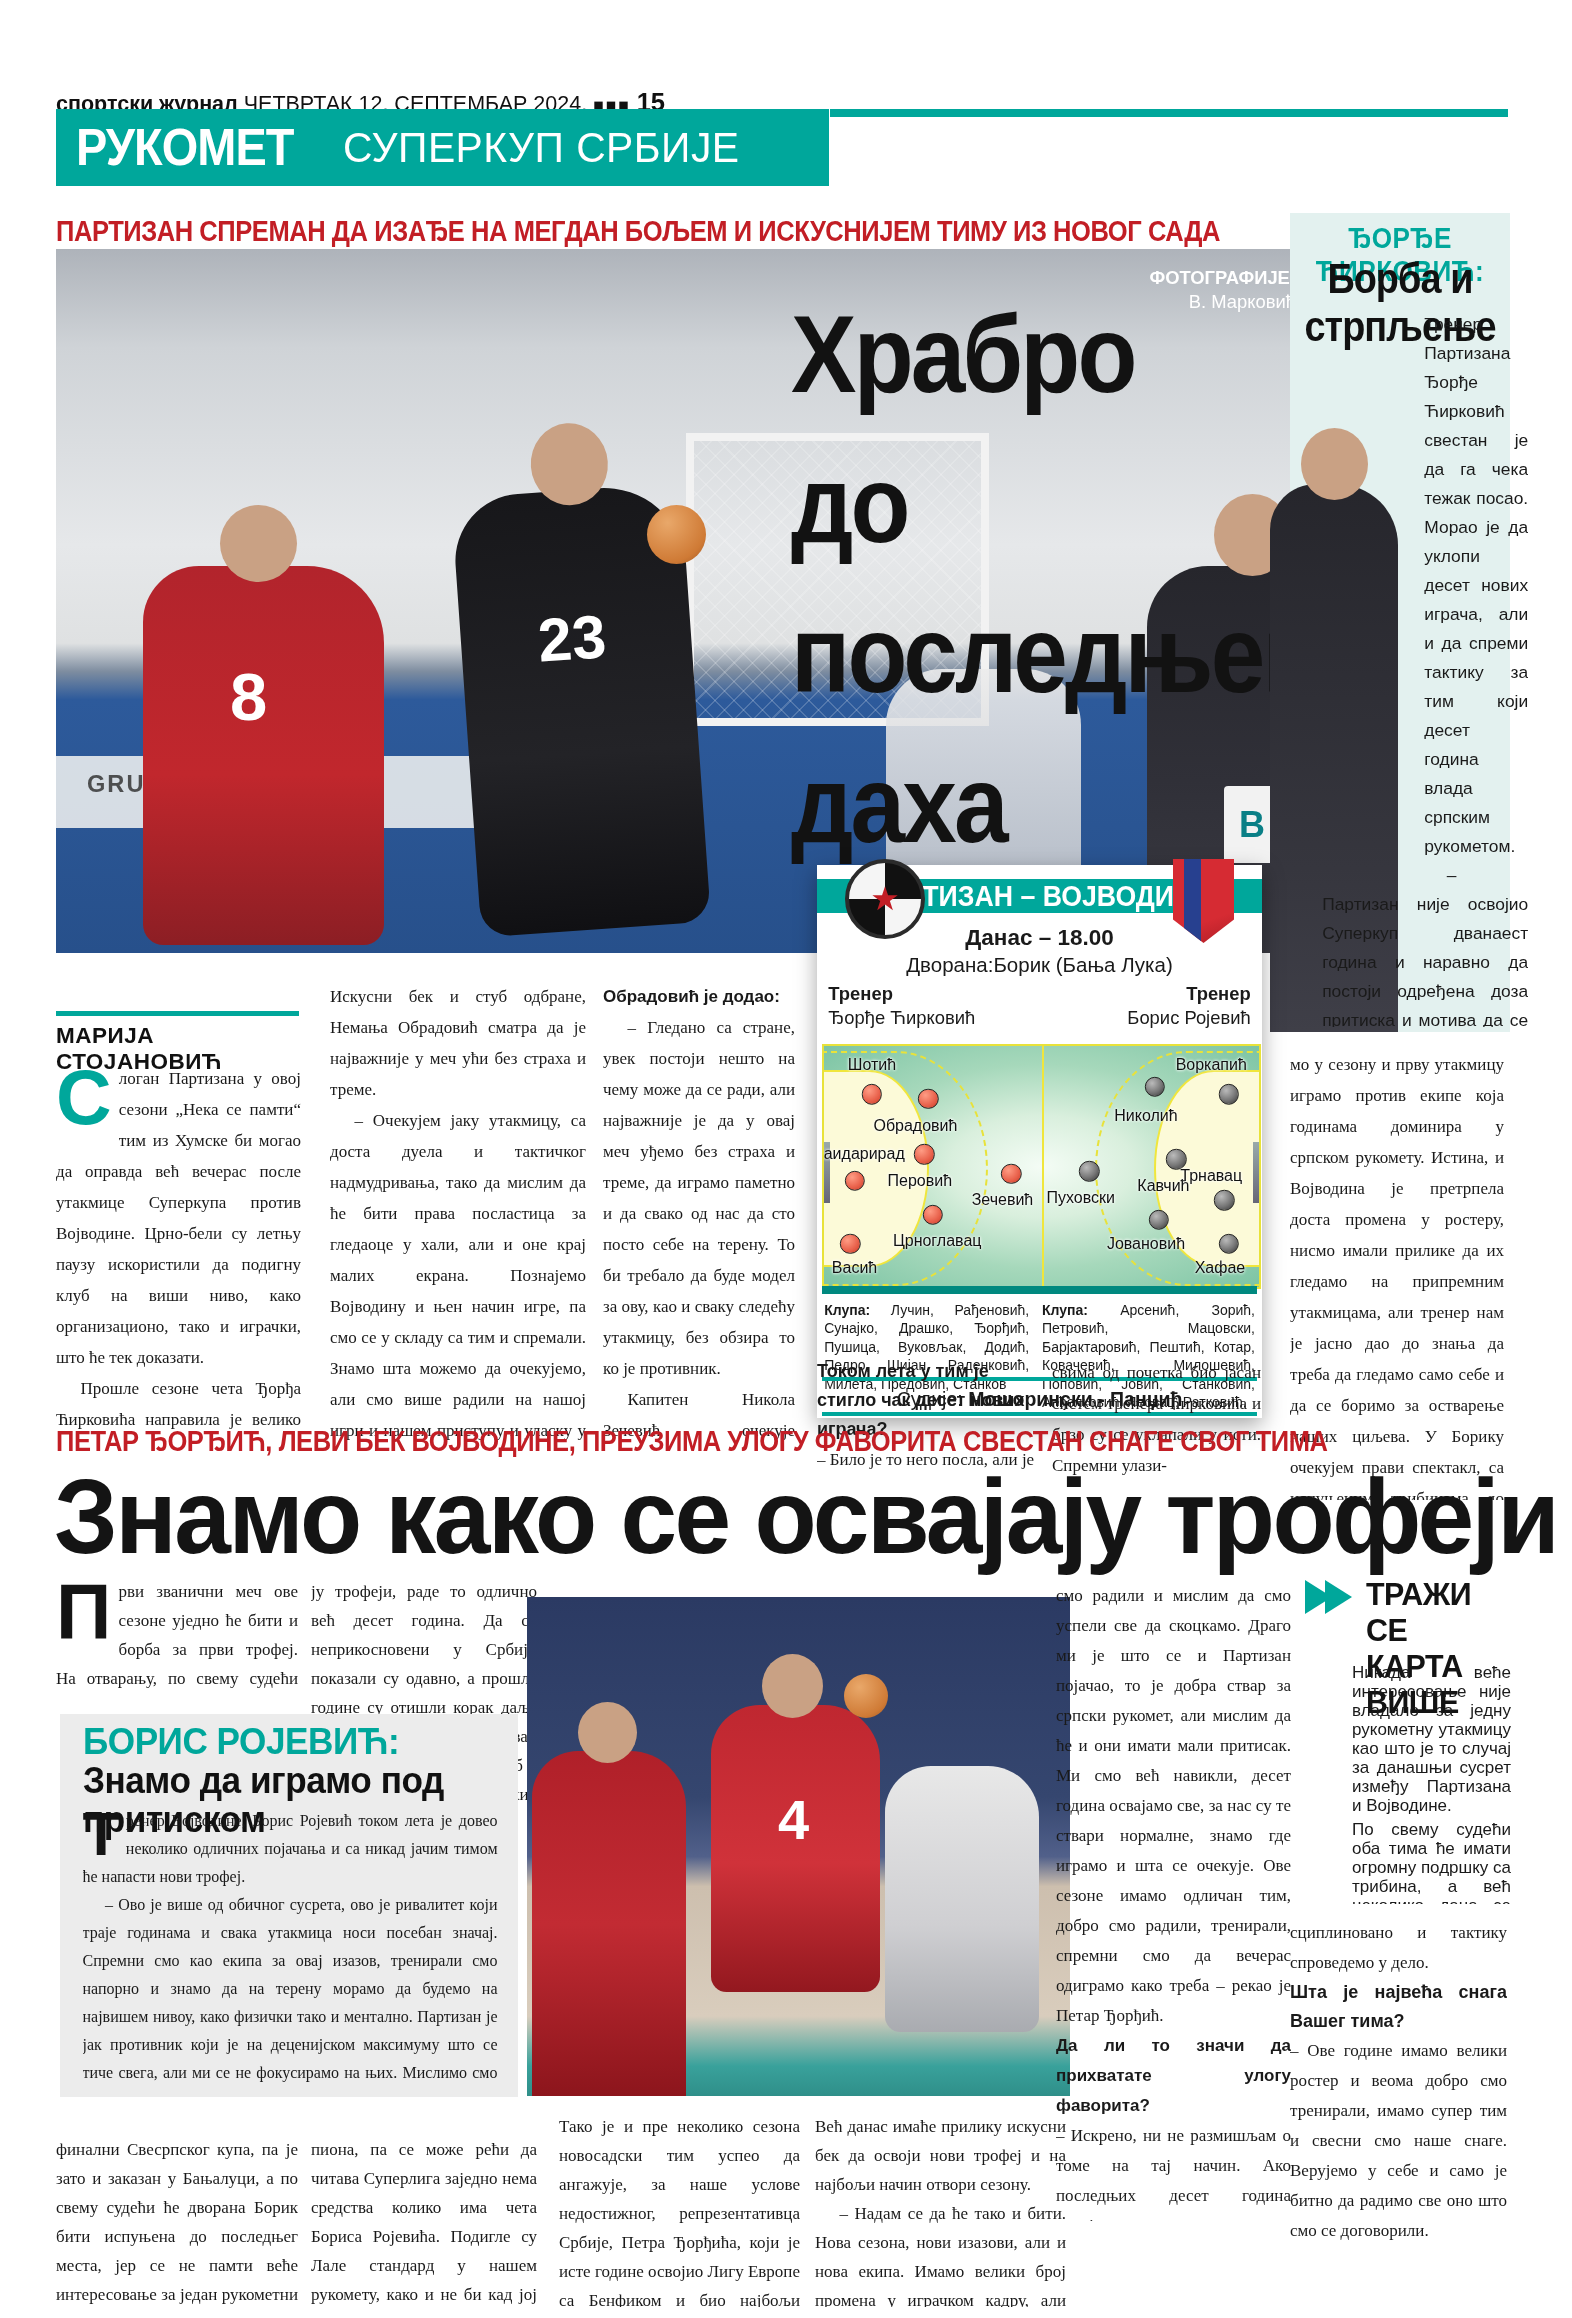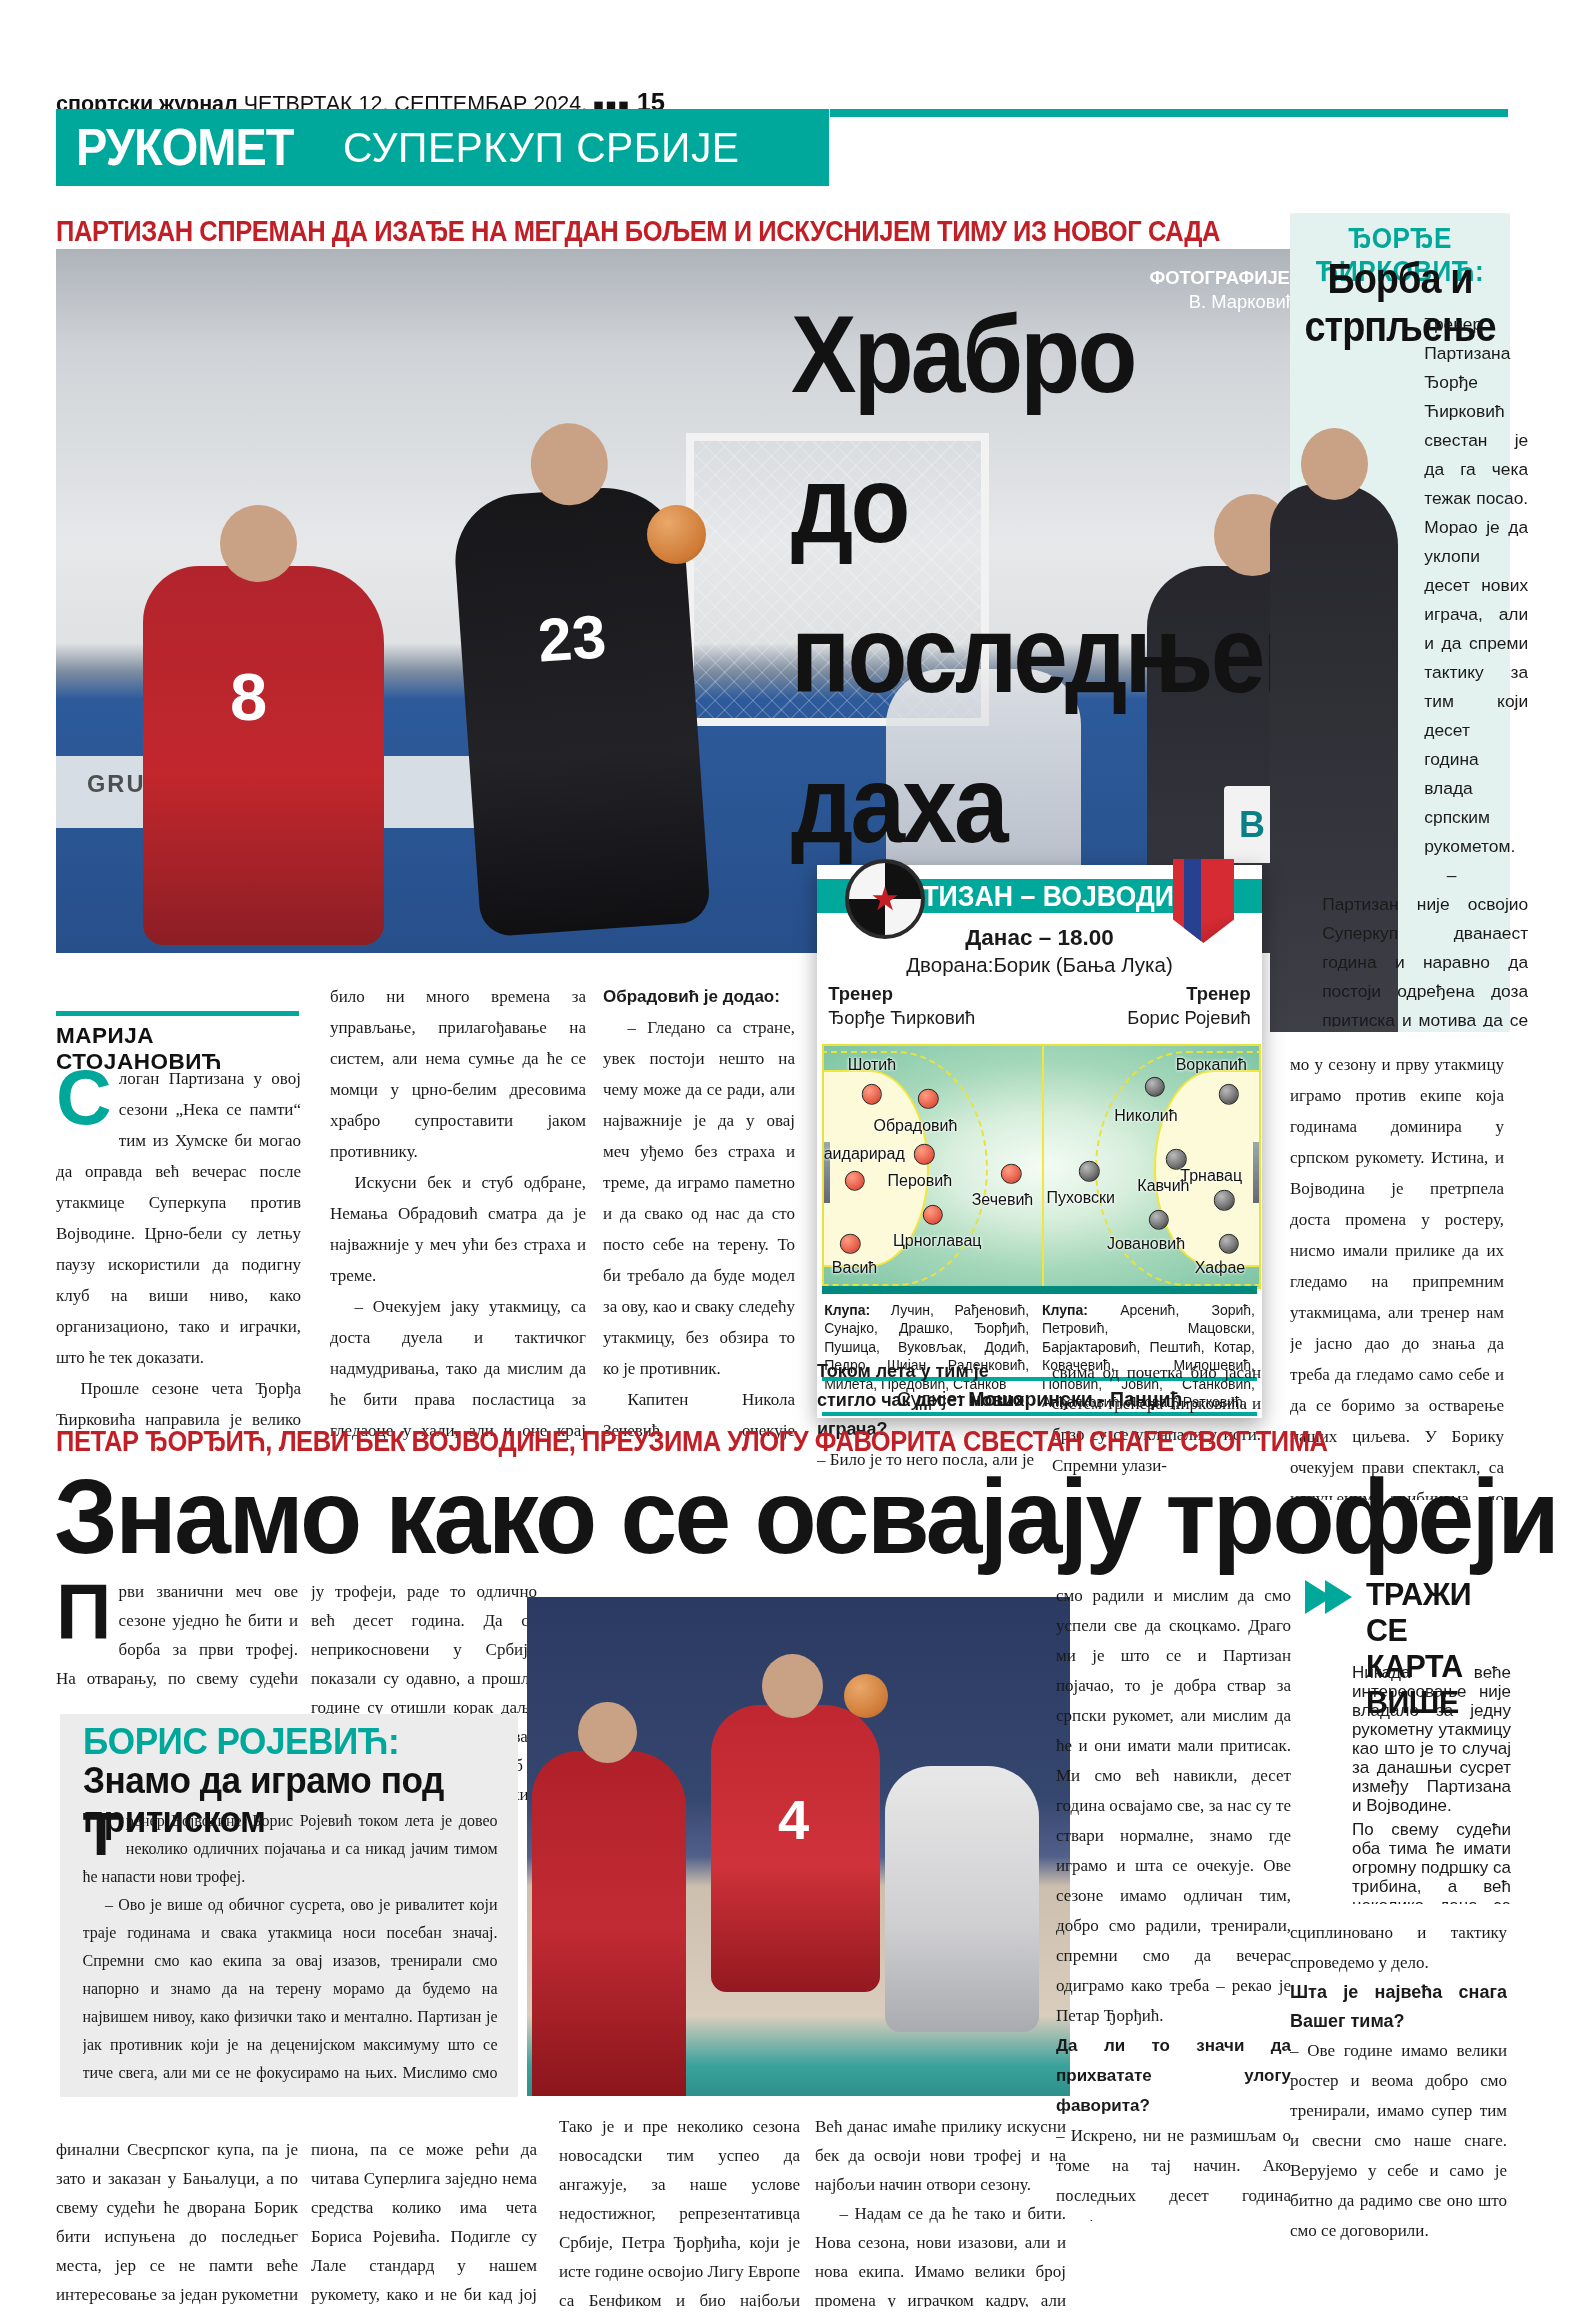--- a/index.html
+++ b/index.html
@@ -301,21 +301,20 @@
 
   <div class="abs byline-rule"></div>
   <div class="abs byline">МАРИЈА СТОЈАНОВИЋ</div>
 
   <div class="abs colA story hide-ov">
     <p class="dropcapA">Слоган Партизана у овој сезони „Нека се памти“ тим из Хумске би могао да оправда већ вечерас после утакмице Суперкупа против Војводине. Црно-бели су летњу паузу искористили да подигну клуб на виши ниво, како организационо, тако и играчки, што ће тек доказати.</p>
     <p>Прошле сезоне чета Ђорђа Ћирковића направила је велико изненађење освојивши Куп Србије и после победе над Војводином у Новом Саду. Тада је било јасно да млада и неискусна екипа црно-белих, уз сјајну тактику стратега, може да се носи са далеко бољим и скупљим тимом.</p>
 
   </div>
   <div class="abs colB story hide-ov">
-    <p>било ни много времена за управљање, прилагођавање на систем, али нема сумње да ће се момци у црно-белим дресовима храбро супроставити јаком противнику.</p>
     <p>Искусни бек и стуб одбране, Немања Обрадовић сматра да је најважније у меч ући без страха и треме.</p>
     <p>– Очекујем јаку утакмицу, са доста дуела и тактичког надмудривања, тако да мислим да ће бити права посластица за гледаоце у хали, али и оне крај малих екрана. Познајемо Војводину и њен начин игре, па смо се у складу са тим и спремали. Знамо шта можемо да очекујемо, али смо више радили на нашој игри и нашем приступу и уласку у меч, што је у овом тренутку најбитније. Имамо велики број нових играча, тако да смо се трудили да све те коцкице што пре уклопимо.</p>
   </div>
   <div class="abs colC story hide-ov">
     <p class="lead-in">Обрадовић је додао:</p>
     <p>– Гледано са стране, увек постоји нешто на чему може да се ради, али најважније је да у овај меч уђемо без страха и треме, да играмо паметно и да свако од нас да сто посто себе на терену. То би требало да буде модел за ову, као и сваку следећу утакмицу, без обзира то ко је противник.</p>
     <p>Капитен Никола Зечевић очекује рукометни спектакл у Бањалуци где ће Партизан имати велику подршку са трибина.</p>
 
   </div>
 

